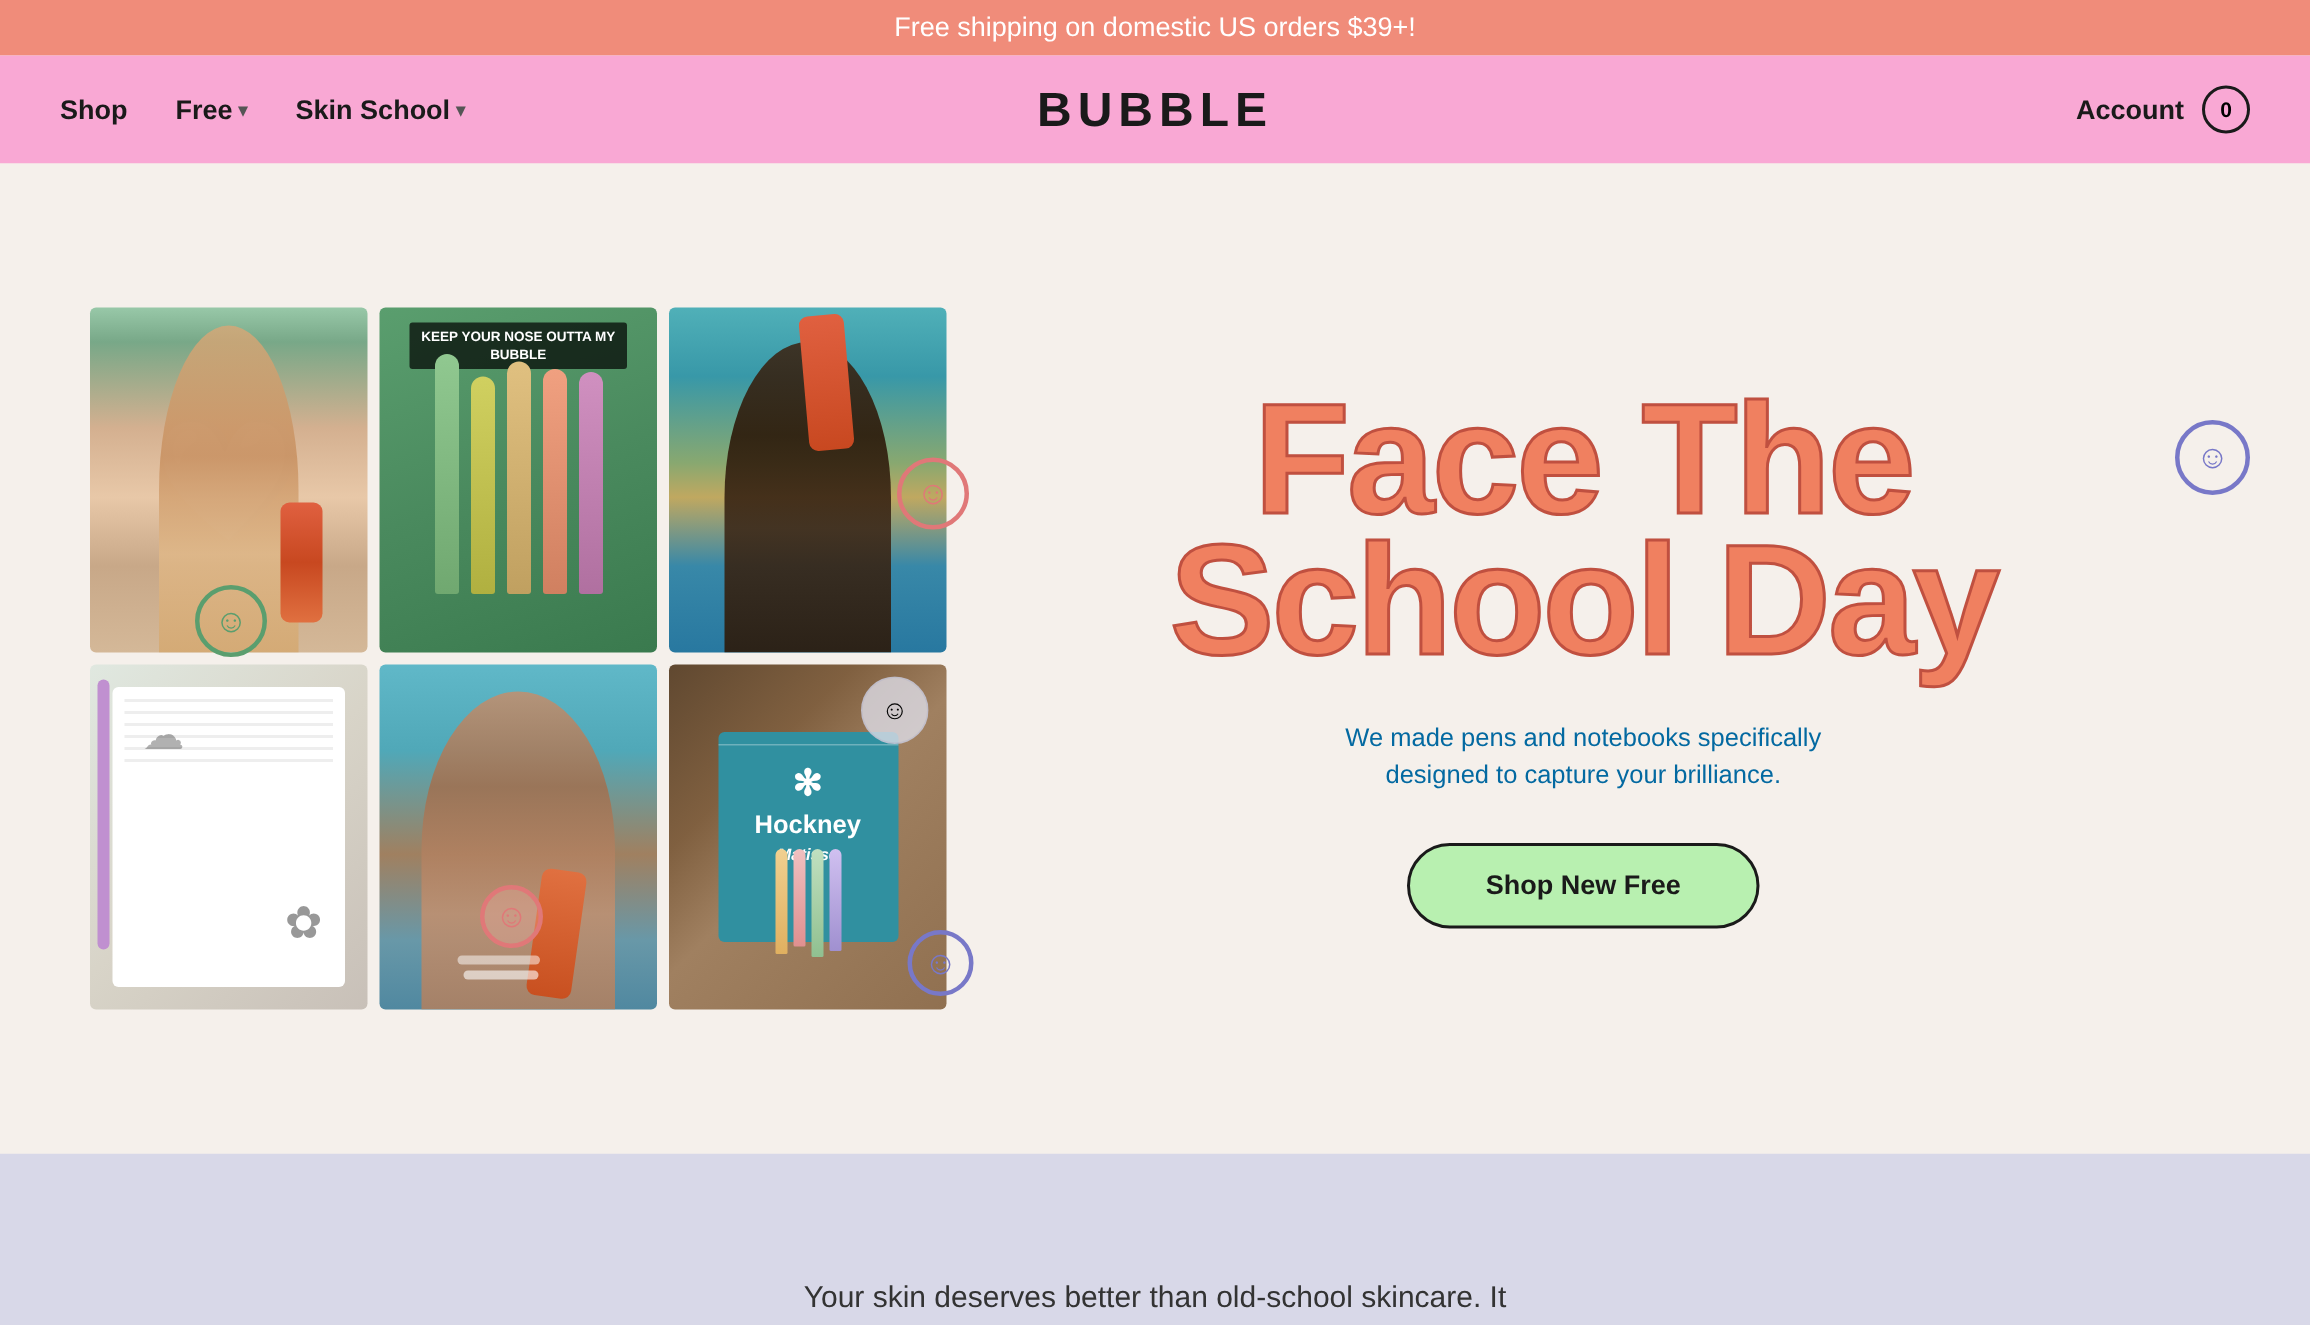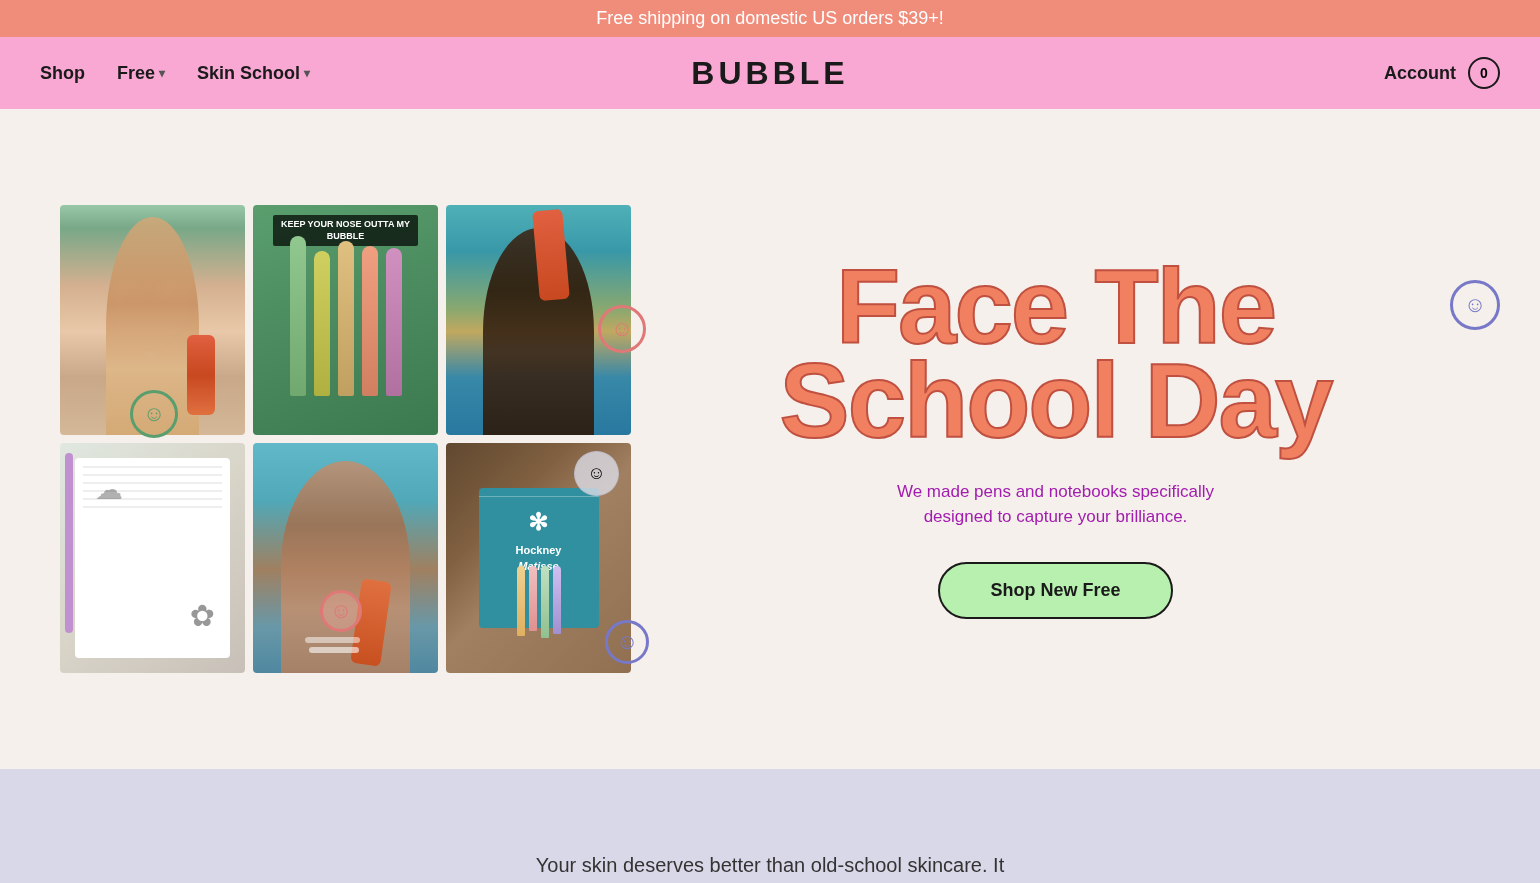--- a/index.html
+++ b/index.html
@@ -173,21 +173,21 @@
       border-radius: 50%;
       color: #7878c8;
       display: flex;
       align-items: center;
       justify-content: center;
       font-size: 22px;
     }
 
     .hero-subtitle {
       font-size: 17px;
-      color: #a21caf;
+      color: #0369a1;
       text-align: center;
       line-height: 1.5;
       max-width: 380px;
       margin-bottom: 32px;
     }
 
     .shop-btn {
       background: #b8f0b0;
       color: #1a1a1a;
       border: 2px solid #1a1a1a;
@@ -402,21 +402,21 @@
 
     <div class="photo-cell man2-photo" style="background: linear-gradient(180deg, #60b8c8 0%, #50a8b8 25%, #a08060 55%, #6898a8 80%, #5088a0 100%);">
       <div style="position:absolute; bottom:0; left:15%; right:15%; top:8%; background: linear-gradient(180deg, #c09070 0%, #a07050 30%, #c09070 70%, #b08060 100%); border-radius: 65% 65% 0 0; opacity:0.88;"></div>
       <div style="position:absolute; bottom:8px; right:28%; width:30px; height:85px; background: linear-gradient(180deg, #e07040 0%, #c85020 100%); border-radius:6px; transform:rotate(8deg);"></div>
       <div style="position:absolute; bottom:20px; left:30%; width:50px; height:6px; background: rgba(255,255,255,0.6); border-radius:3px;"></div>
       <div style="position:absolute; bottom:30px; left:28%; width:55px; height:6px; background: rgba(255,255,255,0.5); border-radius:3px;"></div>
     </div>
 
     <div class="photo-cell teal-notebook-photo" style="background: linear-gradient(135deg, #604830 0%, #806040 30%, #a08060 50%, #907050 100%);">
       <div class="teal-book">
-        <span style="font-size:11px; margin-bottom:4px;">Hockney</span>
+        <span style="font-size:17px; margin-bottom:4px;">Hockney</span>
         <span style="font-size:11px; font-style:italic;">Matisse</span>
         <div style="position:absolute; top:8px; left:0; right:0; height:1px; background:rgba(255,255,255,0.3);"></div>
         <div style="font-size:24px; position:absolute; top:20px;">✻</div>
         <div class="pens-on-book">
           <div class="small-pen" style="background:linear-gradient(180deg,#f0d090,#e0b060); height:70px;"></div>
           <div class="small-pen" style="background:linear-gradient(180deg,#f0c0c0,#e09090); height:65px;"></div>
           <div class="small-pen" style="background:linear-gradient(180deg,#c0e0c0,#90c090); height:72px;"></div>
           <div class="small-pen" style="background:linear-gradient(180deg,#d0c0f0,#a090d0); height:68px;"></div>
         </div>
       </div>

